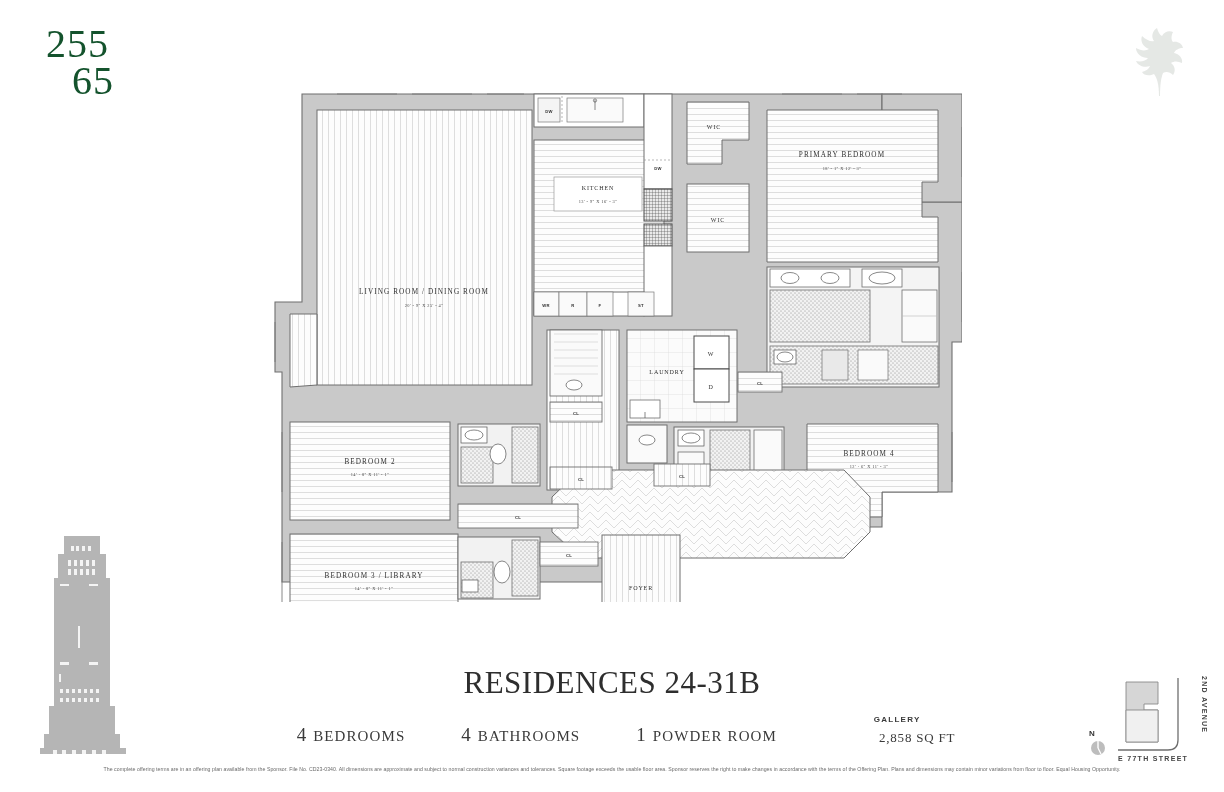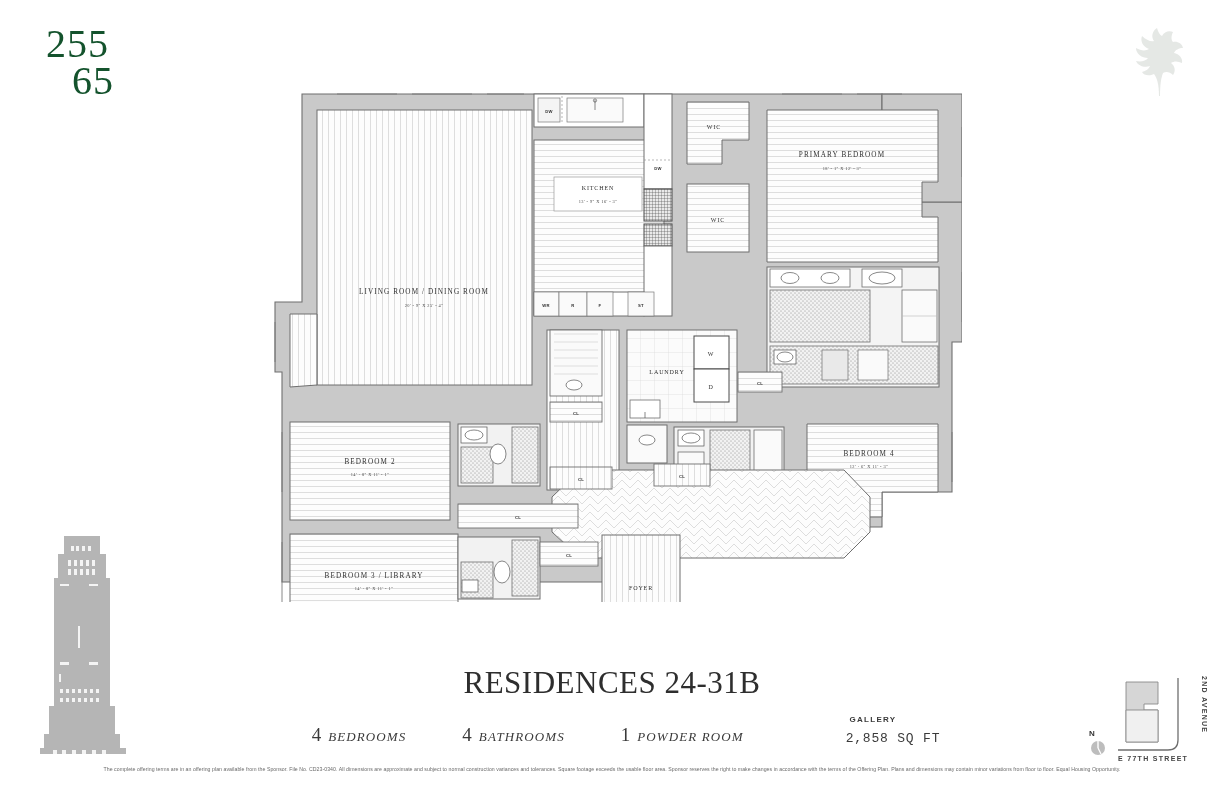--- a/index.html
+++ b/index.html
@@ -84,44 +84,43 @@
     align-items: baseline;
     margin: 0 28px;
     color: #3a3a3a;
   }
   .stat .num {
     font-size: 19px;
     font-family: "Liberation Serif", serif;
     margin-right: 7px;
   }
   .stat .lbl {
-    font-size: 13px;
+    font-size: 15px;
     letter-spacing: 1.1px;
     font-family: "Liberation Serif", serif;
     text-transform: uppercase;
-    font-style: italic;
   }
   .stat-interior {
     display: inline-block;
     margin-left: 34px;
     text-align: center;
     color: #3a3a3a;
   }
   .stat-interior .cap {
     font-size: 8px;
     letter-spacing: 1.3px;
     font-family: "Liberation Sans", sans-serif;
     font-weight: bold;
     display: block;
     margin-bottom: 4px;
   }
   .stat-interior .val {
     font-size: 13px;
     letter-spacing: 0.8px;
-    font-family: Liberation Mono, monospace;
+    font-family: Liberation Serif, serif;
     margin-left: 40px;
   }
 
   
   #keymap {
     position: absolute;
     left: 1078px;
     top: 664px;
     width: 132px;
     height: 100px;

